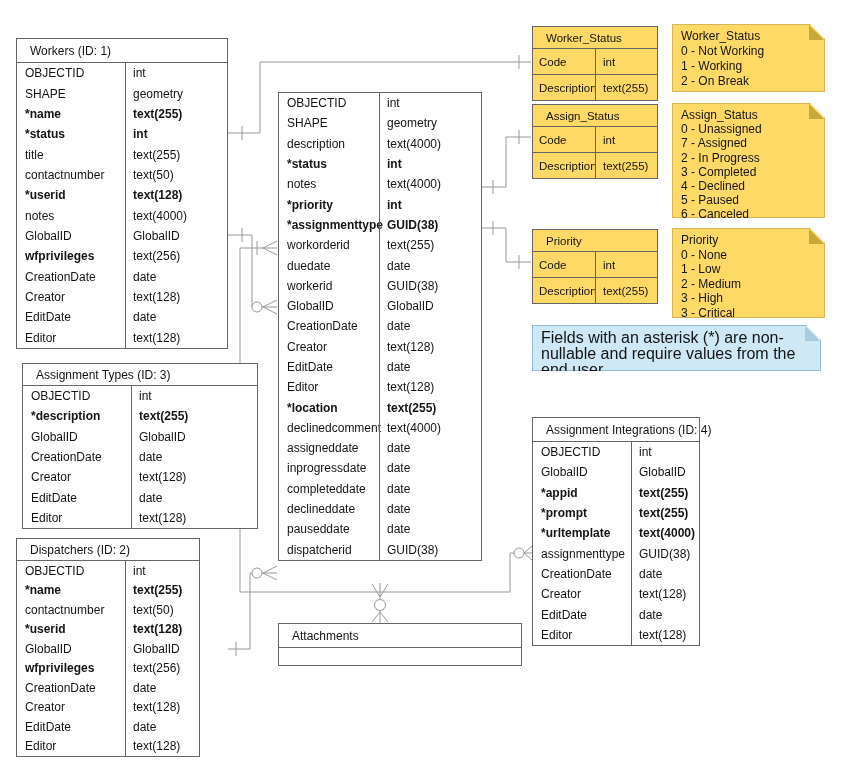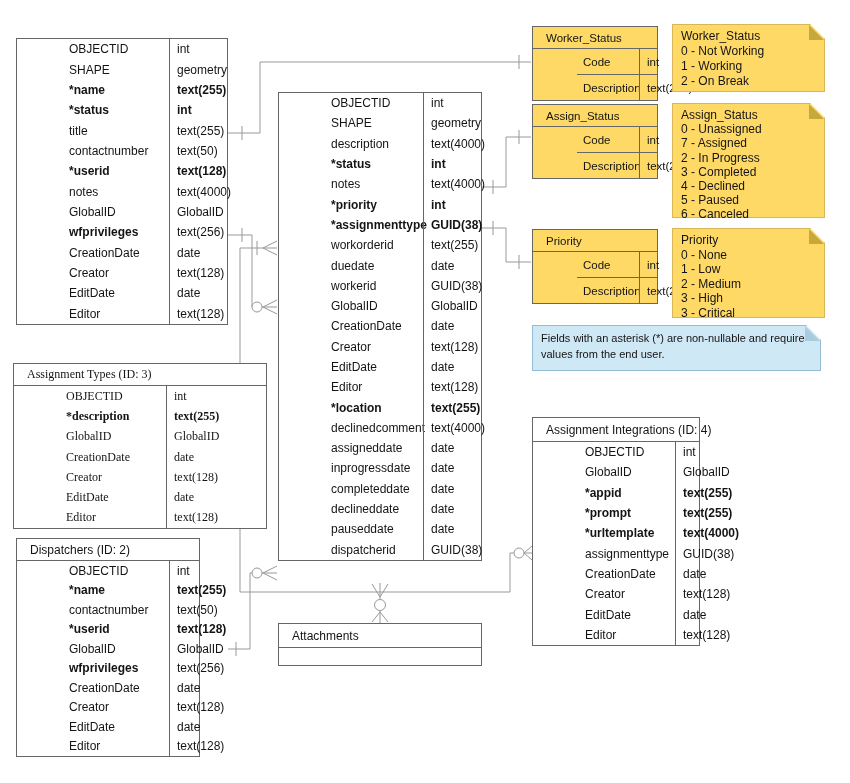--- a/index.html
+++ b/index.html
@@ -15,32 +15,32 @@
     --blue:#CFE8F6;
     --bborder:#93BDD4;
     --bfold:#A8CCDE;
   }
   svg.wires{position:absolute;left:0;top:0;}
 
   
   .tbl{position:absolute;background:#fff;border:1px solid var(--tb);box-sizing:border-box;--th:24px;}
   .tbl-title{height:var(--th);box-sizing:border-box;display:flex;align-items:center;
              padding-left:13px;border-bottom:1px solid var(--tb);white-space:nowrap;}
-  .tbl-body{position:relative;margin-left:44px;}
+  .tbl-body{position:relative;}
   .row{display:flex;align-items:stretch;height:var(--rh);}
   .c1{width:var(--c1);flex:none;box-sizing:border-box;padding-left:8px;display:flex;align-items:center;white-space:nowrap;}
   .c2{flex:1;border-left:1px solid var(--tb);padding-left:7px;display:flex;align-items:center;white-space:nowrap;}
   .b2 .c1,.b2 .c2{font-weight:bold;}
   .b1 .c1{font-weight:bold;}
 
   .t-workers{left:16px;top:38px;width:212px;--rh:20.36px;--c1:108px;}
-  .t-atypes {left:13px;top:363px;width:254px;font-family:Liberation Serif, serif;--rh:20.3px;--c1:108px;--th:22px;}
+  .t-atypes {left:22px;top:363px;width:236px;--rh:20.3px;--c1:108px;--th:22px;}
   .t-disp   {left:16px;top:538px;width:184px;--rh:19.5px;--c1:108px;--th:22px;}
   .t-assign {left:278px;top:92px;width:204px;--rh:20.3px;--c1:100px;}
-  .t-attach {left:278px;top:623px;width:204px;}
+  .t-attach {left:278px;top:623px;width:244px;}
   .t-attach .tbl-body{height:17px;}
   .t-integr {left:532px;top:417px;width:168px;--rh:20.3px;--c1:98px;}
 
   
   .lk{background:var(--yellow);font-size:11.5px;--rh:25px;--th:22px;}
   .lk .c1{padding-left:6px;}
   .lk .row + .row{border-top:1px solid var(--tb);}
   .t-ws{left:532px;top:26px; width:126px;--c1:62px;}
   .t-as{left:532px;top:104px;width:126px;--c1:62px;}
   .t-pr{left:532px;top:229px;width:126px;--c1:62px;}
@@ -48,21 +48,21 @@
   
   .note{position:absolute;background:var(--yellow);border:1px solid var(--nborder);
         box-sizing:border-box;padding:4px 8px;line-height:14.2px;
         clip-path:polygon(0 0,calc(100% - 15px) 0,100% 15px,100% 100%,0 100%);}
   .note .fold{position:absolute;top:0;right:0;width:15px;height:15px;background:var(--nfold);
         clip-path:polygon(0 0,100% 100%,0 100%);}
   .note .ntitle,.note .nline{white-space:nowrap;}
   .n-ws  {left:672px;top:24px; width:153px;height:68px;line-height:15px;}
   .n-as  {left:672px;top:103px;width:153px;height:115px;}
   .n-pr  {left:672px;top:228px;width:153px;height:90px;line-height:14.5px;}
-  .note.blue{background:var(--blue);border-color:var(--bborder);font-size:11px;line-height:16px;}
+  .note.blue{background:var(--blue);border-color:var(--bborder);font-size:16px;line-height:16px;}
   .note.blue .fold{background:var(--bfold);}
   .n-blue{left:532px;top:325px;width:289px;height:46px;}
 </style>
 </head>
 <body>
 
 <div id="canvas">
 
   <svg class="wires" width="850" height="783" viewBox="0 0 850 783">
     <g stroke="#999999" stroke-width="1" fill="none">
@@ -99,20 +99,21 @@
       <line x1="519" y1="255" x2="519" y2="269"></line>
 
       <line x1="380" y1="583" x2="380" y2="623"></line>
       <path d="M380,597 L372,584 M380,597 L388,584"></path>
       <circle cx="380" cy="605" r="5.5" fill="#ffffff"></circle>
       <path d="M380,612 L372,622 M380,612 L388,622"></path>
     </g>
   </svg>
 
   <div class="tbl t-workers">
+      <div class="tbl-title">Workers (ID: 1)</div>
       <div class="tbl-body">
         <div class="row">
           <span class="c1">OBJECTID</span>
           <span class="c2">int</span>
         </div>
         <div class="row">
           <span class="c1">SHAPE</span>
           <span class="c2">geometry</span>
         </div>
         <div class="row b2">

